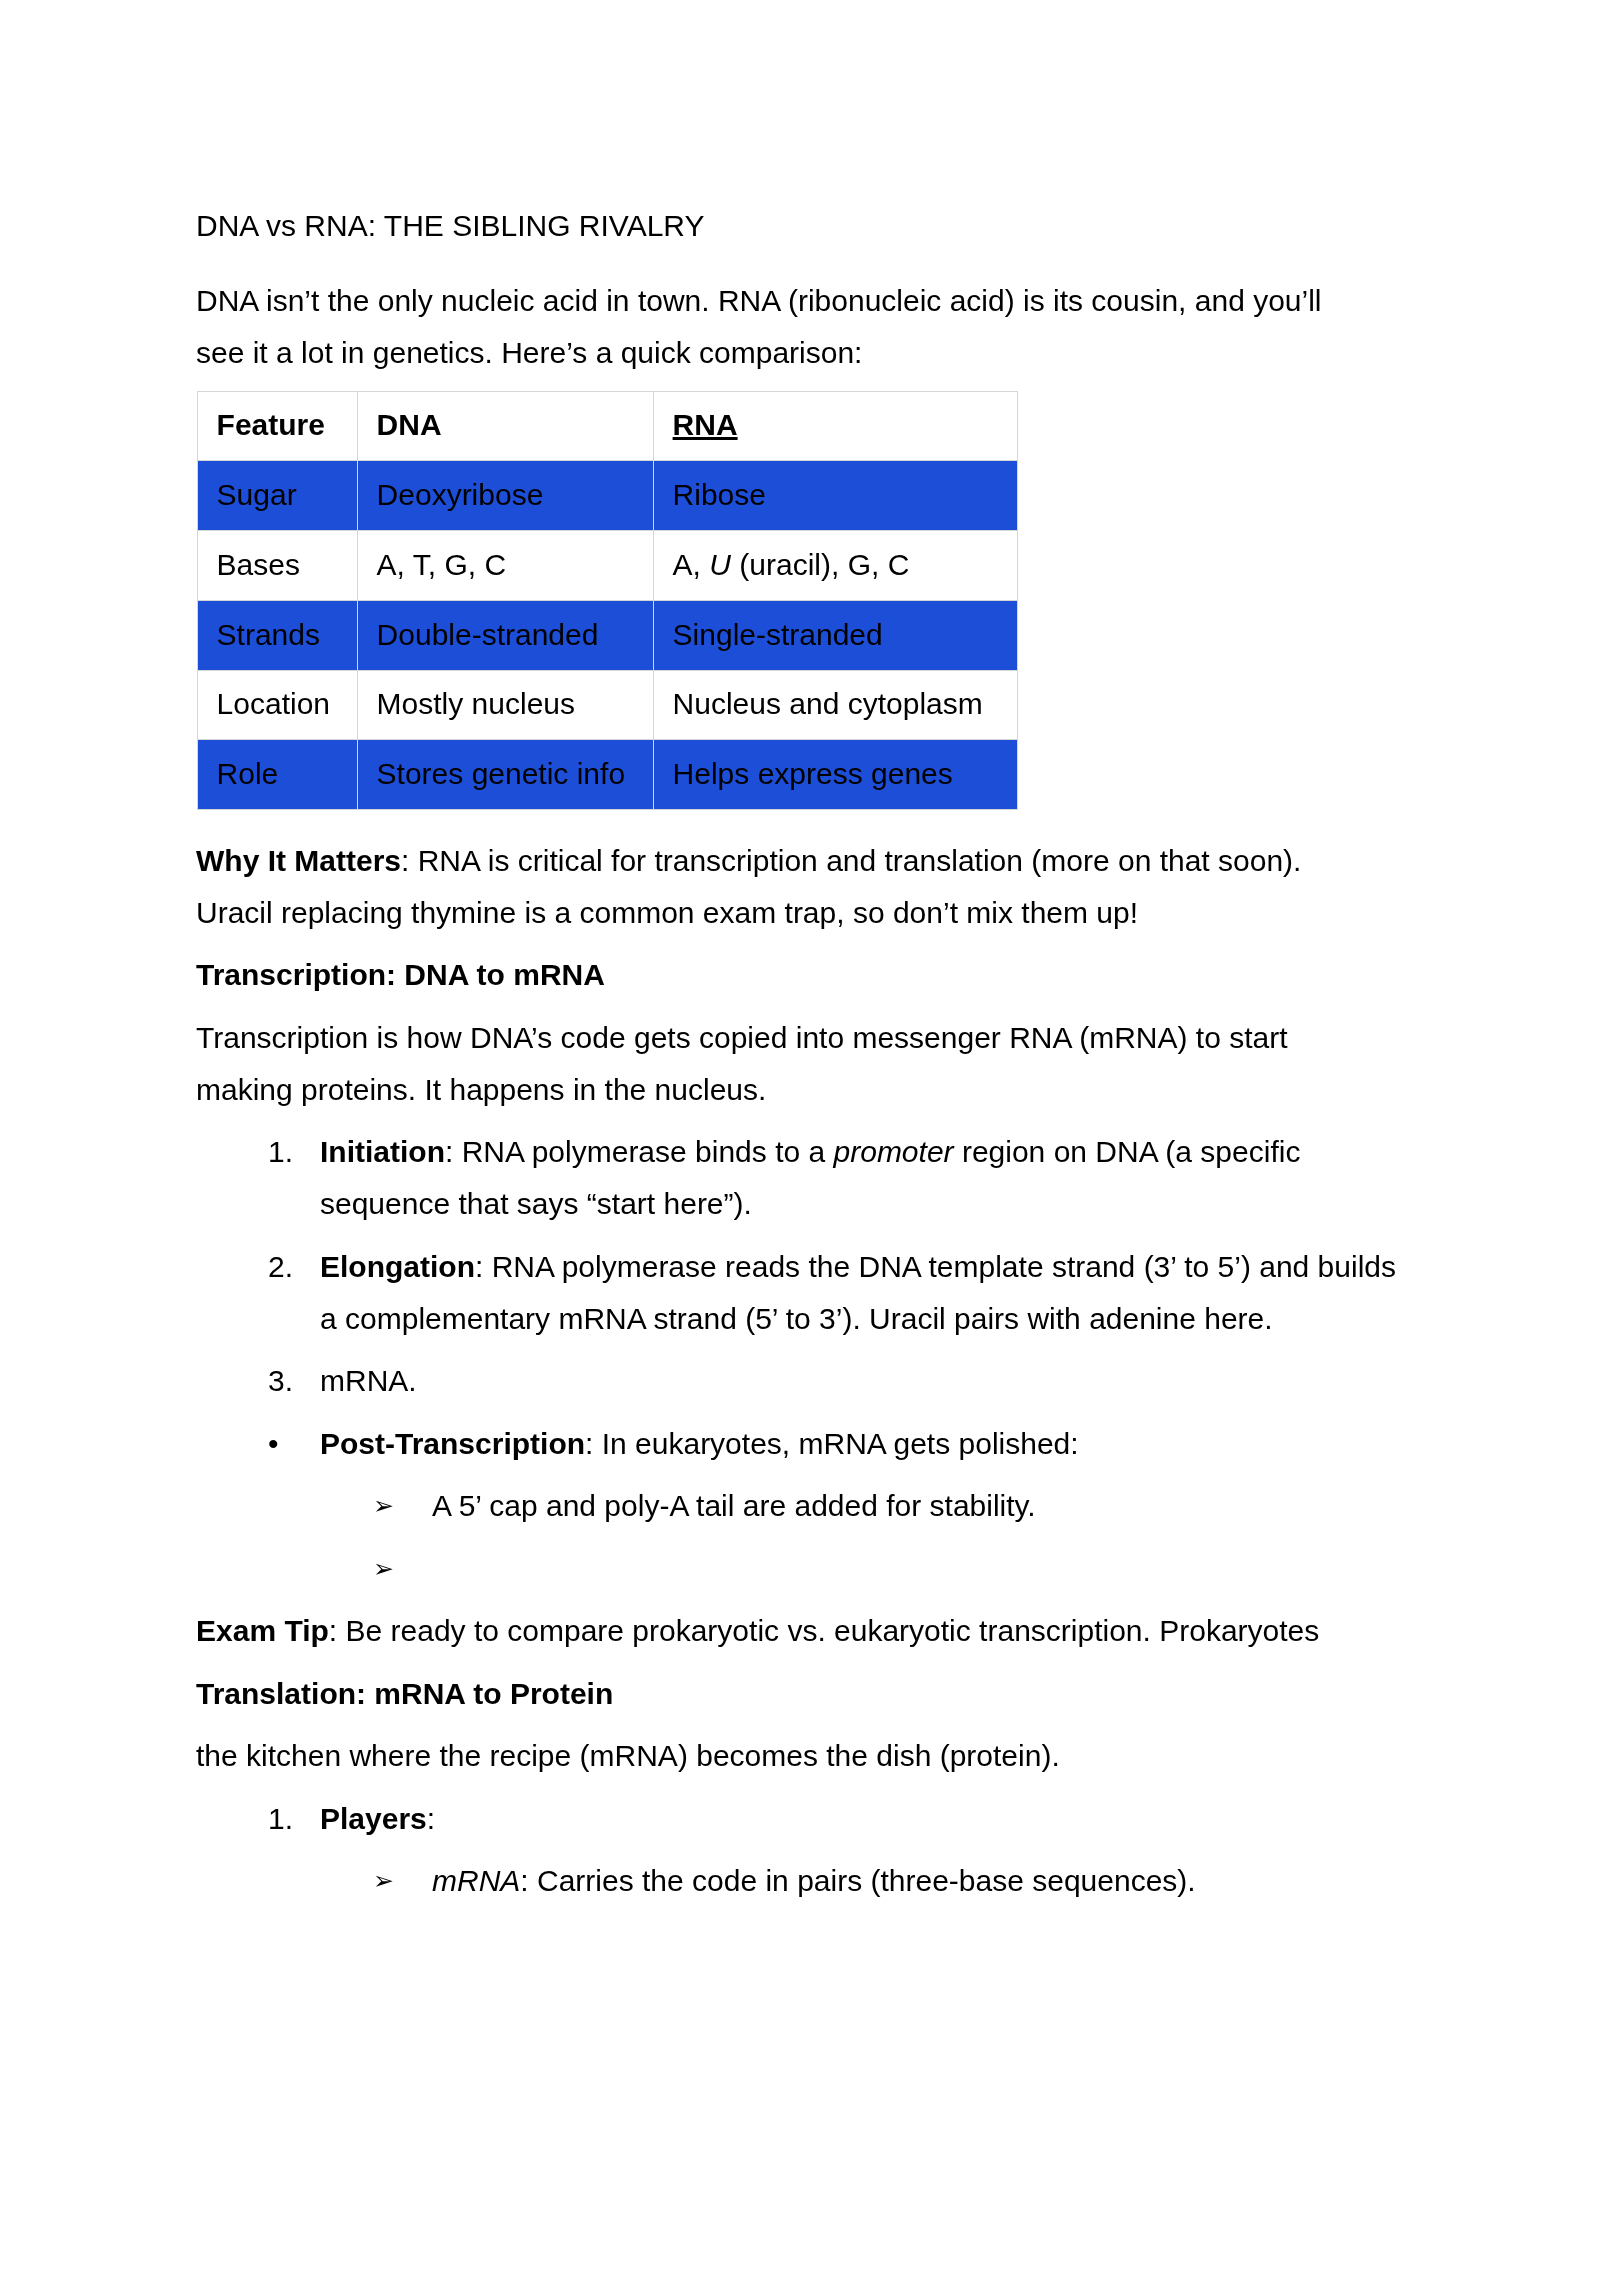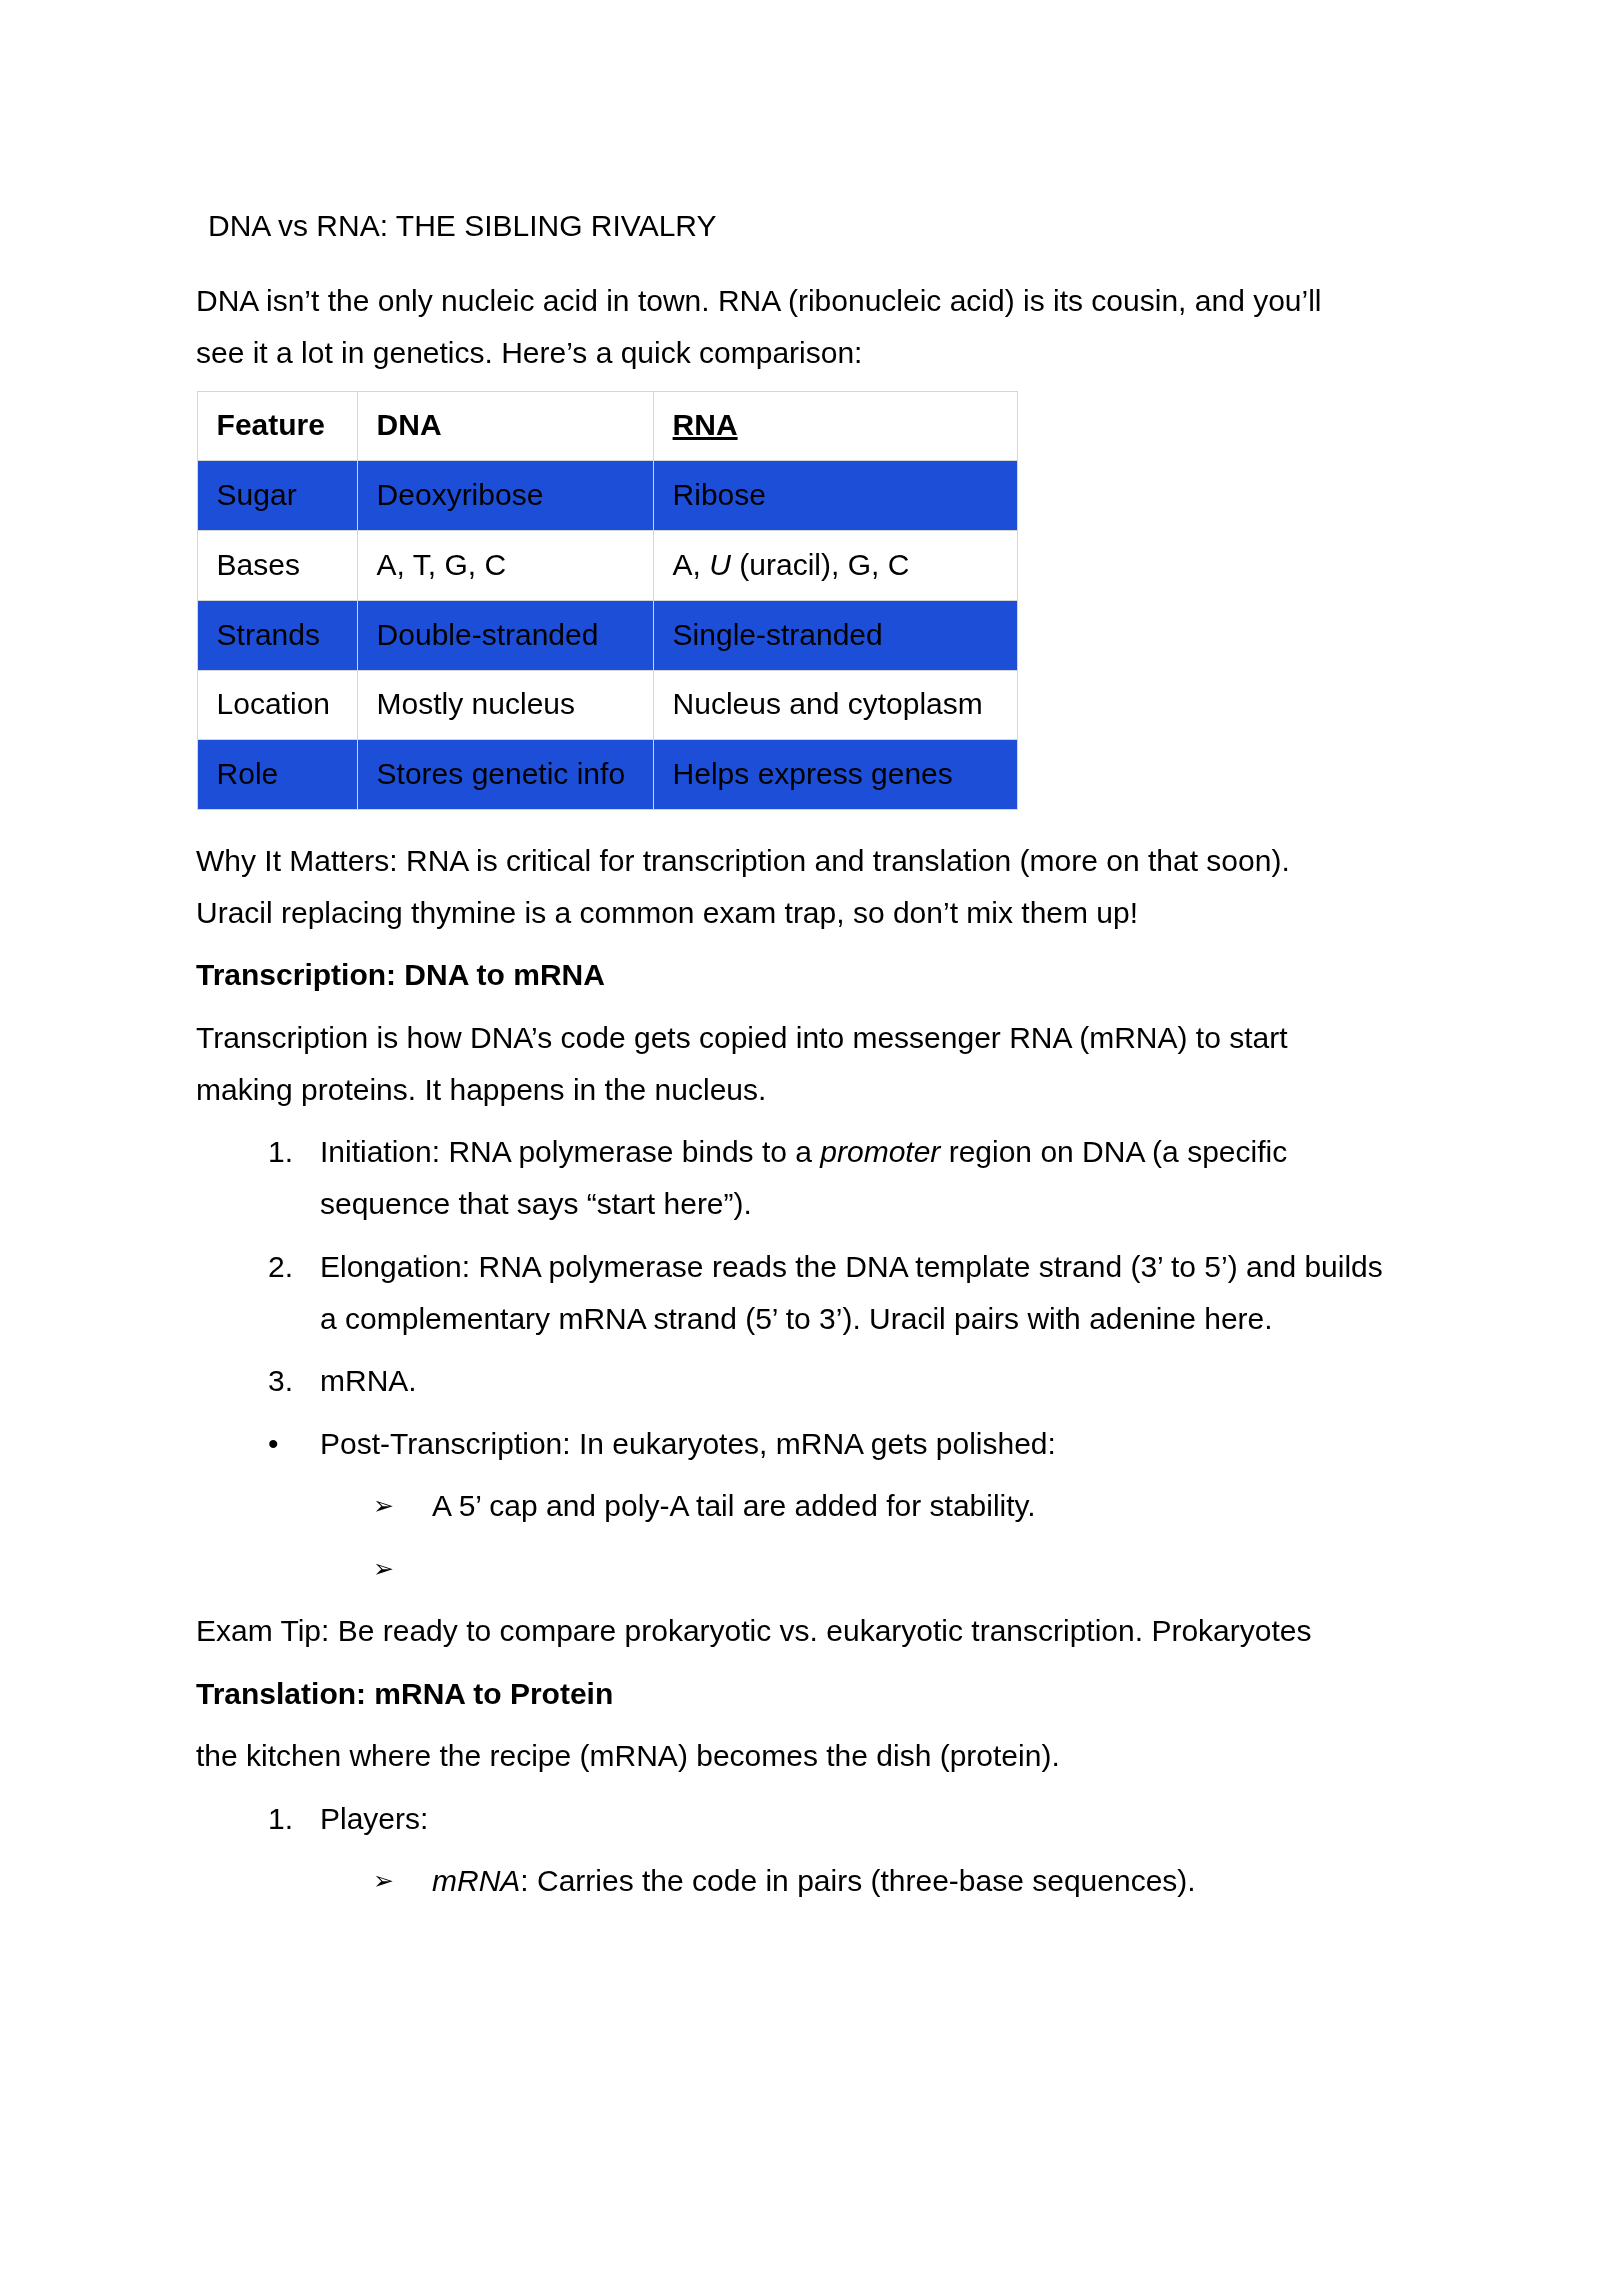--- a/index.html
+++ b/index.html
@@ -8,24 +8,24 @@
     position: relative;
     width: 1623px;
     height: 2295px;
     background: #ffffff;
     color: #000000;
     font-family: "Liberation Sans", "DejaVu Sans", sans-serif;
     font-size: 30px;
   }
   .inner { padding: 200px 196px 0 196px; }
   .ln { line-height: 52px; white-space: nowrap; }
-  .title { margin-bottom: 23px; margin-left: 12px; }
+  .title { margin-bottom: 23px; }
   .para { margin-bottom: 10.5px; }
   .heading { font-weight: bold; margin-bottom: 10.5px; }
-  .b { font-weight: normal; }
+  .b { font-weight: bold; }
   .i { font-style: italic; }
 
   table.cmp {
     border-collapse: collapse;
     margin: 11.8px 0 25px 1.3px;
     table-layout: fixed;
   }
   table.cmp th, table.cmp td {
     border: 1.3px solid #d6d6d6;
     vertical-align: top;

